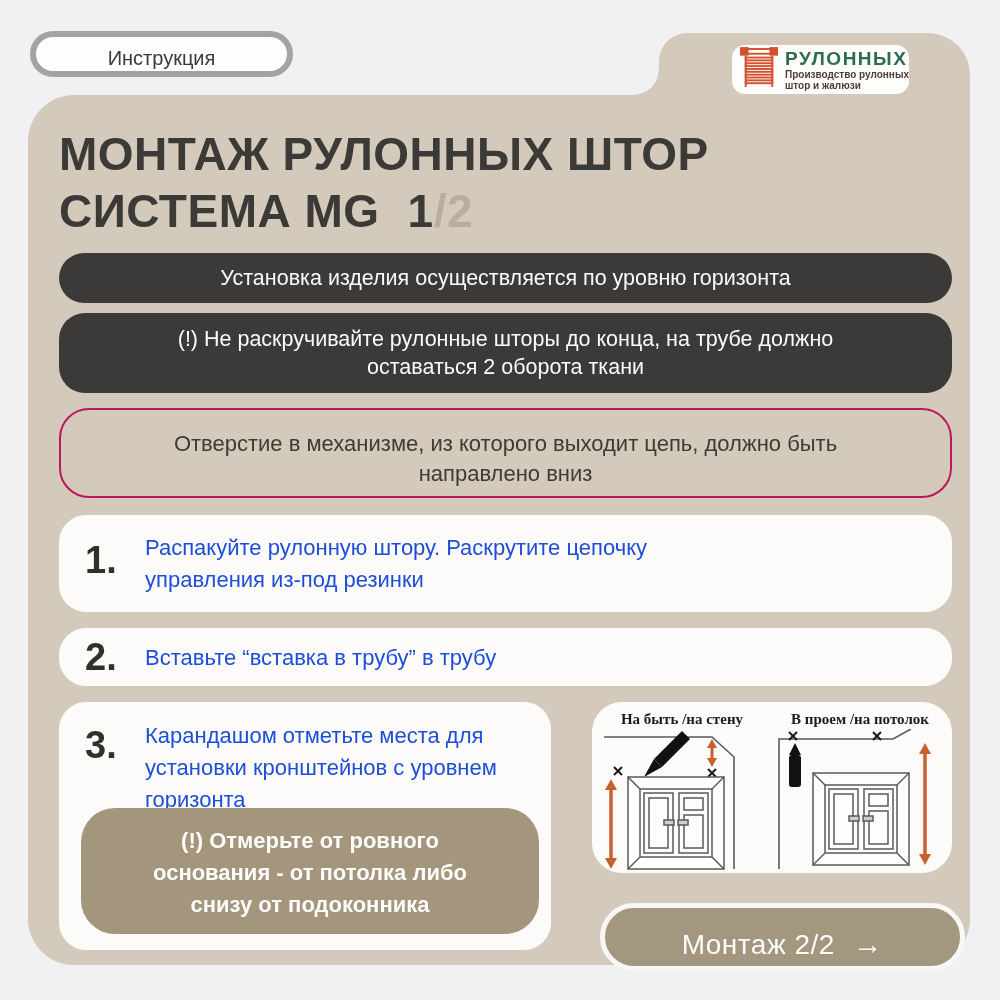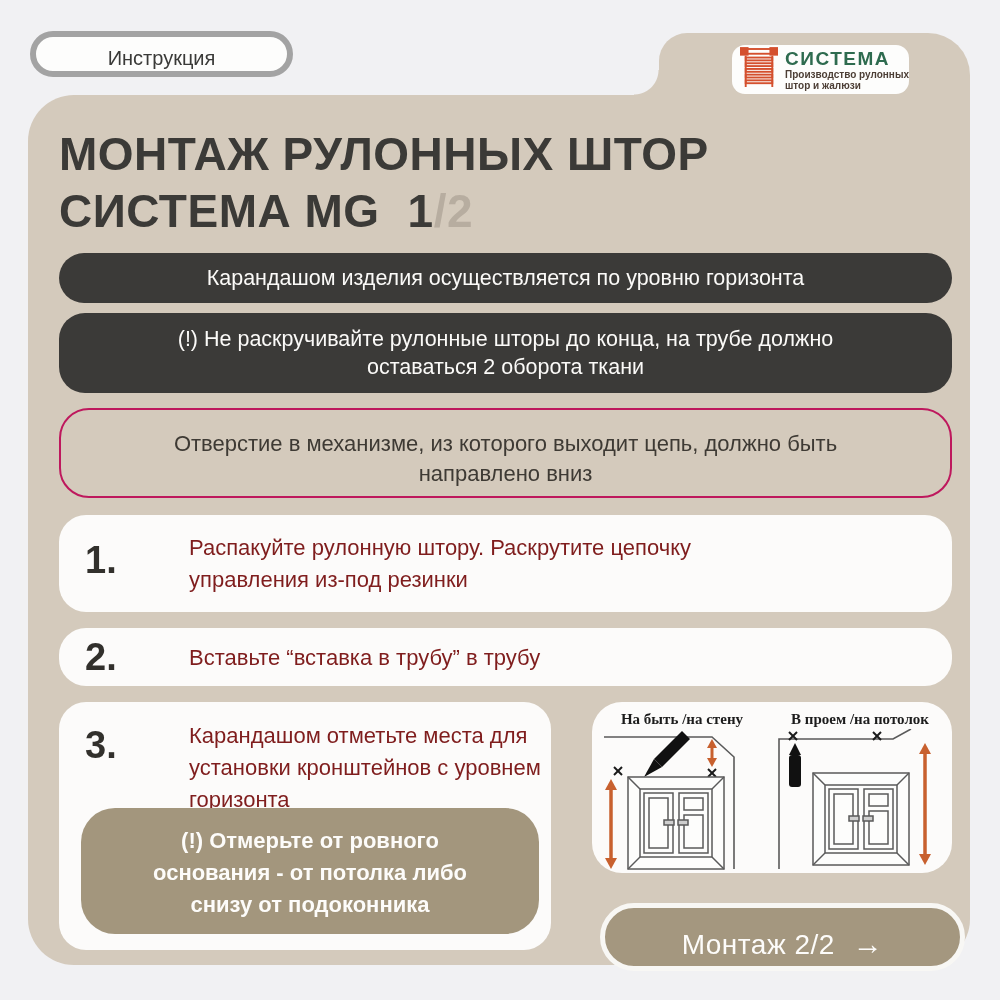--- a/index.html
+++ b/index.html
@@ -62,21 +62,21 @@
     border:2px solid #be185d; border-radius:30px;
     text-align:center; padding-top:19px; font-size:22px; line-height:30px; color:#3e3a34;
   }
   .outline-box .inner { max-width:680px; margin:0 auto; }
 
   .step-card { left:59px; background:#fcfbfa; border-radius:27px; }
   .step-1 { top:515px; width:893px; height:97px; }
   .step-2 { top:628px; width:893px; height:58px; }
   .step-3 { top:702px; width:492px; height:248px; }
   .step-num { position:absolute; left:26px; font-size:38px; font-weight:bold; color:#32302c; }
-  .step-text { position:absolute; left:86px; font-size:22px; color:#7f1d1d; line-height:32px;margin-left:44px; }
+  .step-text { position:absolute; left:86px; font-size:22px; color:#1d4ed8; line-height:32px; }
   .s1-num { top:24px; } .s1-text { top:17px; width:600px; }
   .s2-num { top:8px; }  .s2-text { top:14px; width:780px; }
   .s3-num { top:22px; } .s3-text { top:18px; width:400px; }
 
   .step3-note {
     position:absolute; left:22px; top:106px; width:458px; height:126px;
     background:#a3967d; border-radius:34px; color:#fdfcfa;
     font-size:22px; font-weight:bold; text-align:center; padding-top:17px; line-height:32px;
   }
   .step3-note .inner { max-width:380px; margin:0 auto; }
@@ -116,35 +116,35 @@
         <line x1="34" y1="9" x2="34" y2="42"></line>
         <rect x="6" y="11" width="28" height="3"></rect>
         <rect x="6" y="17" width="28" height="3"></rect>
         <rect x="6" y="23" width="28" height="3"></rect>
         <rect x="6" y="29" width="28" height="3"></rect>
         <rect x="6" y="35" width="28" height="3"></rect>
       </g>
     </svg>
   </span>
   <span class="logo-text">
-    <div class="logo-brand">СИСТЕМА</div>
+    <div class="logo-brand">РУЛОННЫХ</div>
     <div class="logo-tagline">Производство рулонных штор и жалюзи</div>
   </span>
 </div>
 
 <div class="abs main-card"></div>
 
 <div class="abs page-title">
   <div>МОНТАЖ РУЛОННЫХ ШТОР</div>
   <div>
     <span>СИСТЕМА MG</span><span class="page-num">1</span><span class="page-total">/2</span>
   </div>
 </div>
 
-<div class="abs dark-banner banner-1">Карандашом изделия осуществляется по уровню горизонта</div>
+<div class="abs dark-banner banner-1">Установка изделия осуществляется по уровню горизонта</div>
 <div class="abs dark-banner banner-2">
   <div class="inner">(!) Не раскручивайте рулонные шторы до конца, на трубе должно оставаться 2 оборота ткани</div>
 </div>
 
 <div class="abs outline-box">
   <div class="inner">Отверстие в механизме, из которого выходит цепь, должно быть направлено вниз</div>
 </div>
 
 <div class="abs step-card step-1">
   <div class="step-num s1-num">1.</div>

